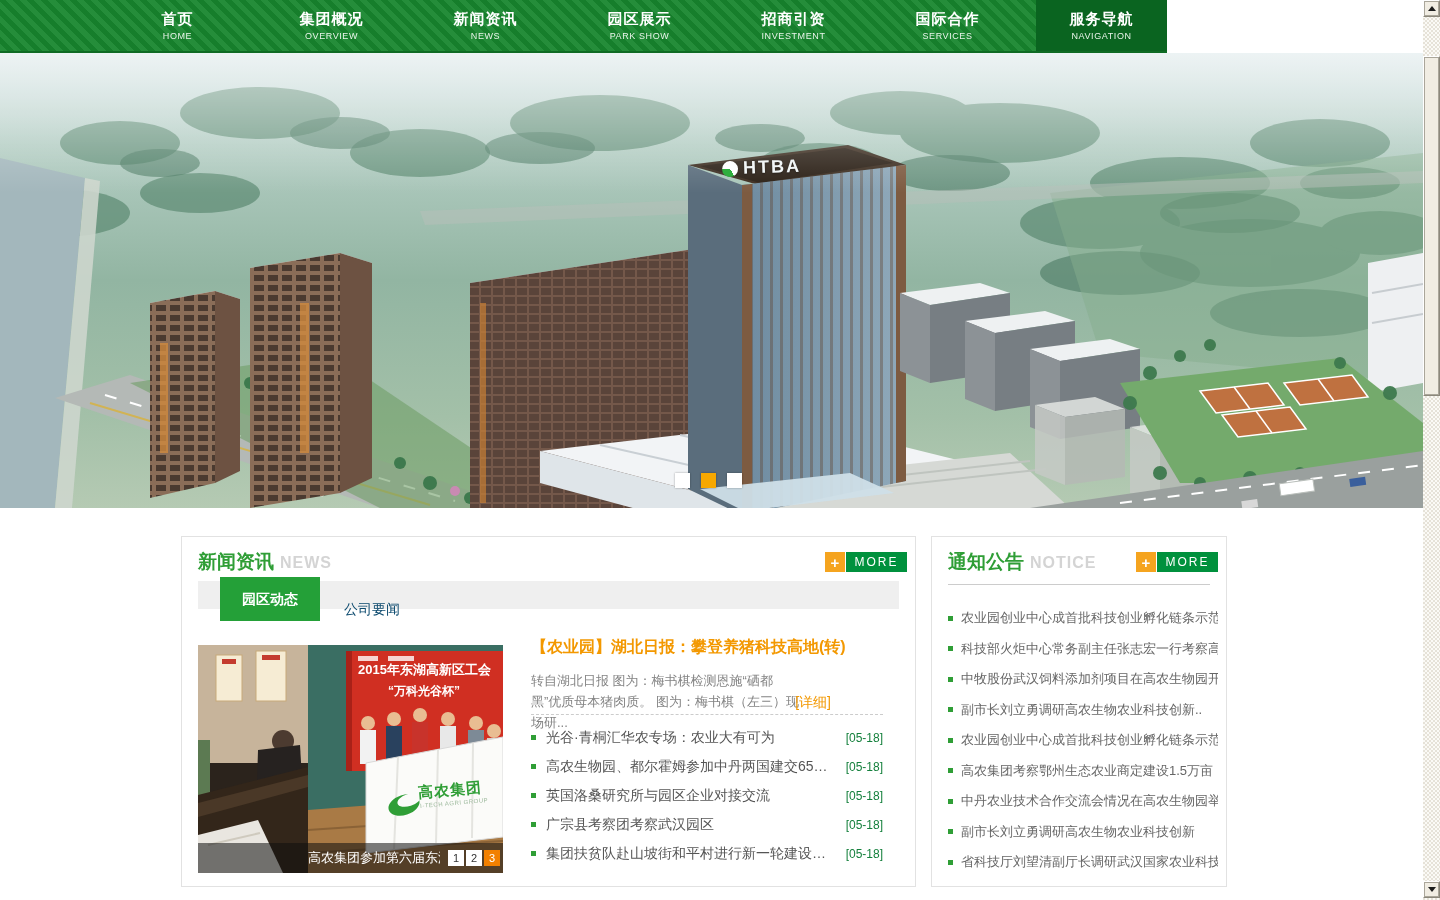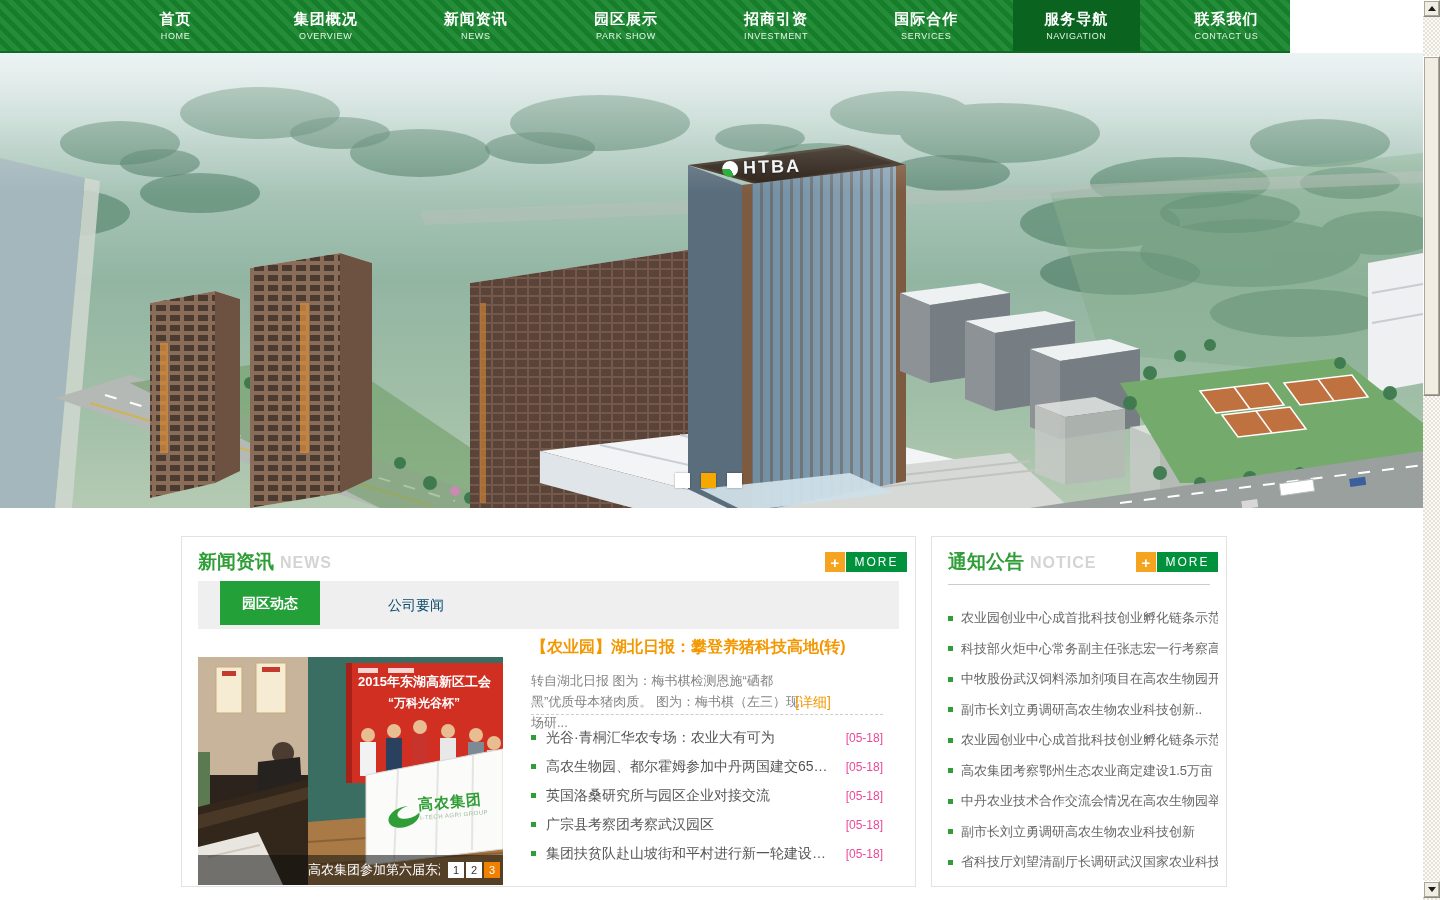--- a/index.html
+++ b/index.html
@@ -1,20 +1,20 @@
 <!DOCTYPE html>
 <html><head>
 <meta charset="utf-8">
 <style>
   html,body{margin:0;padding:0;}
   body{width:1440px;height:900px;position:relative;overflow:hidden;background:#fff;
        font-family:"Liberation Sans","DejaVu Sans",sans-serif;}
 
   
-  #topnav{position:absolute;left:0;top:0;width:1290px;height:53px;box-sizing:border-box;
+  #topnav{position:absolute;left:0;top:0;width:1167px;height:53px;box-sizing:border-box;
     background:#17862e;
     background-image:repeating-linear-gradient(45deg,rgba(255,255,255,.06) 0 5px,rgba(0,0,0,.06) 5px 10px);
     border-bottom:2px solid #0f6b24;display:flex;padding-left:112px;z-index:5;gap:23px;}
   .nav-item{width:132px;height:100%;display:flex;flex-direction:column;align-items:center;
     justify-content:center;cursor:pointer;}
   .nav-item.active{background:#0a6420;}
   .nav-zh{font-size:15px;font-weight:bold;color:#fff;line-height:1.2;letter-spacing:1px;}
   .nav-en{font-size:9px;color:#e8f4e9;letter-spacing:.6px;margin-top:3px;}
 
   
@@ -37,28 +37,28 @@
   .panel-head{position:absolute;left:16px;top:12px;display:flex;align-items:baseline;}
   .title-zh{font-size:19px;font-weight:bold;color:#2f9e36;}
   .title-en{font-size:16px;font-weight:bold;color:#d4d4d4;margin-left:6px;letter-spacing:1px;}
   .more-btn{position:absolute;right:8px;top:15px;display:flex;cursor:pointer;}
   .more-plus{width:20px;height:20px;background:#f5a41f;color:#fff;font-weight:bold;font-size:15px;
     display:flex;align-items:center;justify-content:center;}
   .more-label{width:61px;height:20px;background:#00913d;color:#fff;font-size:12px;letter-spacing:2px;
     display:flex;align-items:center;justify-content:center;margin-left:1px;}
 
   
-  .tab-bar{position:absolute;left:16px;right:16px;top:44px;height:48px;background:#efefef;
-    display:flex;align-items:center;padding-left:22px;box-sizing:border-box;gap:44px;}
+  .tab-bar{position:absolute;left:16px;right:16px;top:44px;height:28px;background:#efefef;
+    display:flex;align-items:flex-start;padding-left:22px;box-sizing:border-box;}
   .tab{height:36px;line-height:36px;padding:10px 24px;font-size:14px;color:#0c4a6e;cursor:pointer;}
   .tab.active{height:44px;line-height:44px;margin-top:-4px;background:#24a038;color:#fff;
     font-weight:bold;padding:0 22px;}
 
   
-  .featured-photo{position:absolute;left:16px;top:120px;width:305px;height:228px;overflow:hidden;}
+  .featured-photo{position:absolute;left:16px;top:108px;width:305px;height:228px;overflow:hidden;}
   .featured-photo svg{display:block;width:100%;height:100%;}
   .photo-banner1{position:absolute;left:148px;top:16px;width:157px;color:#fff;font-size:13px;
     font-weight:bold;text-align:center;white-space:nowrap;overflow:hidden;}
   .photo-banner2{position:absolute;left:148px;top:38px;width:156px;color:#fff;font-size:12px;
     font-weight:bold;text-align:center;white-space:nowrap;overflow:hidden;}
   .flag-name{position:absolute;left:220px;top:136px;color:#2f9e36;font-size:15px;font-weight:bold;
     transform:rotate(-5deg);letter-spacing:1px;}
   .flag-sub{position:absolute;left:222px;top:155px;color:#9bb89b;font-size:6px;
     transform:rotate(-5deg);letter-spacing:.5px;}
   .photo-caption{position:absolute;left:0;right:0;bottom:0;height:30px;background:rgba(15,15,15,.55);
@@ -75,21 +75,21 @@
   .ftitle{color:#f39800;font-size:16px;font-weight:bold;white-space:nowrap;cursor:pointer;}
   .fexcerpt{margin:12px 0 0;font-size:13px;color:#848484;line-height:21px;position:relative;
     padding-right:84px;}
   .detail-link{position:absolute;right:52px;top:22px;color:#f39800;font-size:14px;cursor:pointer;}
   .dashed-sep{position:absolute;left:349px;top:177px;width:352px;border-top:1px dashed #ccc;}
   .news-list{position:absolute;left:349px;top:186px;width:352px;}
   .news-row{height:29px;display:flex;align-items:center;cursor:pointer;}
   .sq-bullet{width:5px;height:5px;background:#2f9e36;margin-right:10px;flex:none;}
   .news-text{flex:1;font-size:14px;color:#555;white-space:nowrap;overflow:hidden;
     text-overflow:ellipsis;padding-right:16px;}
-  .news-date{font-size:12px;color:#ec4899;flex:none;}
+  .news-date{font-size:12px;color:#15803d;flex:none;}
 
   
   .notice-divider{position:absolute;left:16px;right:16px;top:47px;border-top:1px solid #ccc;}
   .notice-list{position:absolute;left:16px;right:8px;top:66px;}
   .notice-row{height:30.5px;display:flex;align-items:center;cursor:pointer;}
   .notice-row .sq-bullet{margin-right:8px;}
   .notice-text{font-size:13px;color:#666;white-space:nowrap;overflow:hidden;flex:1;}
 
   
   #scrollbar{position:absolute;right:0;top:0;width:17px;height:900px;z-index:50;background:#fbfaf6;
@@ -142,24 +142,20 @@
     <div class="nav-item">
       <span class="nav-zh">国际合作</span>
       <span class="nav-en">SERVICES</span>
     </div>
 
     <div class="nav-item active">
       <span class="nav-zh">服务导航</span>
       <span class="nav-en">NAVIGATION</span>
     </div>
 
-    <div class="nav-item">
-      <span class="nav-zh">联系我们</span>
-      <span class="nav-en">CONTACT US</span>
-    </div>
   </div>
 
 <div id="hero">
   <svg viewBox="0 0 1423 455" preserveAspectRatio="none">
     <defs>
       <linearGradient id="sky" x1="0" y1="0" x2="0" y2="1">
         <stop offset="0" stop-color="#d6e4e6"></stop>
           <stop offset=".2" stop-color="#b3cdc3"></stop>
         <stop offset=".5" stop-color="#92b5a2"></stop>
           <stop offset=".8" stop-color="#a3c0a8"></stop>

